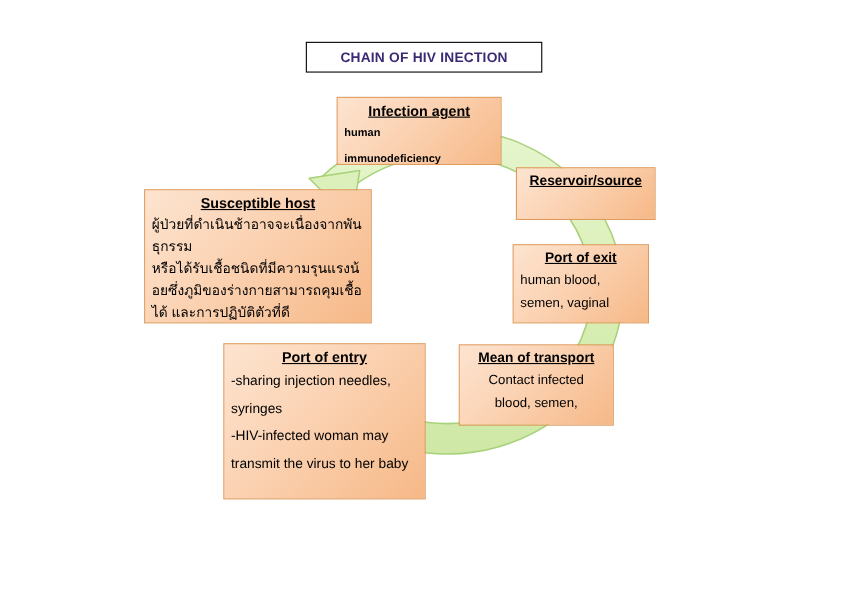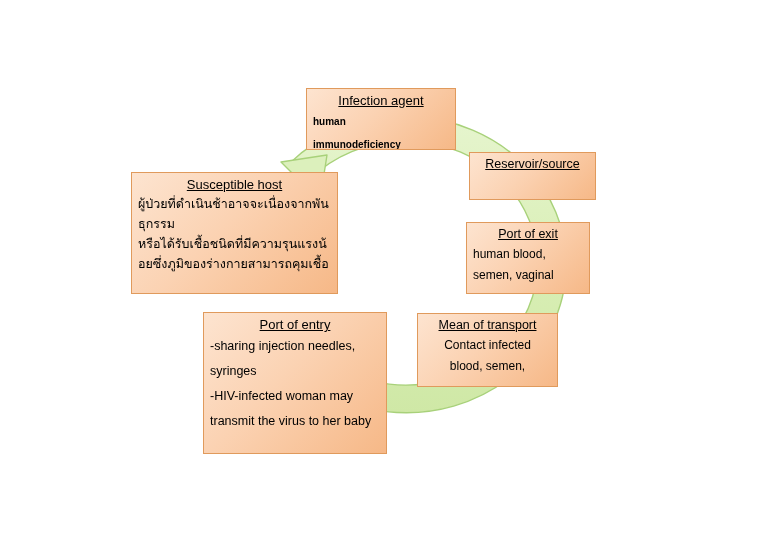--- a/index.html
+++ b/index.html
@@ -57,21 +57,21 @@
   .node {
     position: absolute;
     border: 1px solid #e09a5c;
     background: linear-gradient(135deg, #fde4d0 0%, #fbd2b2 45%, #f6b887 100%);
     box-sizing: border-box;
     overflow: hidden;
     padding: 3px 6px 0 6px;
   }
   .node .hdr {
     text-align: center;
-    font-weight: normal;
+    font-weight: bold;
     font-size: 12.5px;
     color: #000000;
     text-decoration: underline;
     line-height: 17px;
     white-space: nowrap;
     margin-bottom: 1px;
   }
   .node .ln {
     font-size: 12px;
     color: #000000;
@@ -98,20 +98,23 @@
   #node-entry .hdr { font-size: 13px; }
   #node-entry .ln  { font-size: 12.5px; line-height: 25px; }
 
   #node-host .hdr  { font-size: 13px; }
 </style>
 </head>
 <body>
 
 <div id="slide">
 
+  <div id="title-box">
+    <span id="title-text">CHAIN OF HIV INECTION</span>
+  </div>
 
   <svg id="ring-svg" viewBox="0 0 768 544" xmlns="http://www.w3.org/2000/svg">
     <defs>
       <linearGradient id="ringGrad" x1="0" y1="0" x2="0" y2="1">
         <stop offset="0%" stop-color="#e6f5ce"></stop>
         <stop offset="55%" stop-color="#d8eeb4"></stop>
         <stop offset="100%" stop-color="#cfe8a6"></stop>
       </linearGradient>
     </defs>
 
@@ -158,16 +161,17 @@
     <div class="ln">-HIV-infected woman may</div>
     <div class="ln">transmit the virus to her baby</div>
   </div>
 
   <div class="node" id="node-host">
     <div class="hdr">Susceptible host</div>
     <div class="ln thai">ผู้ป่วยที่ดำเนินช้าอาจจะเนื่องจากพัน</div>
     <div class="ln thai">ธุกรรม</div>
     <div class="ln thai">หรือได้รับเชื้อชนิดที่มีความรุนแรงน้</div>
     <div class="ln thai">อยซึ่งภูมิของร่างกายสามารถคุมเชื้อ</div>
+    <div class="ln thai">ได้ และการปฏิบัติตัวที่ดี</div>
 
   </div>
 
 </div>
 
 </body></html>

